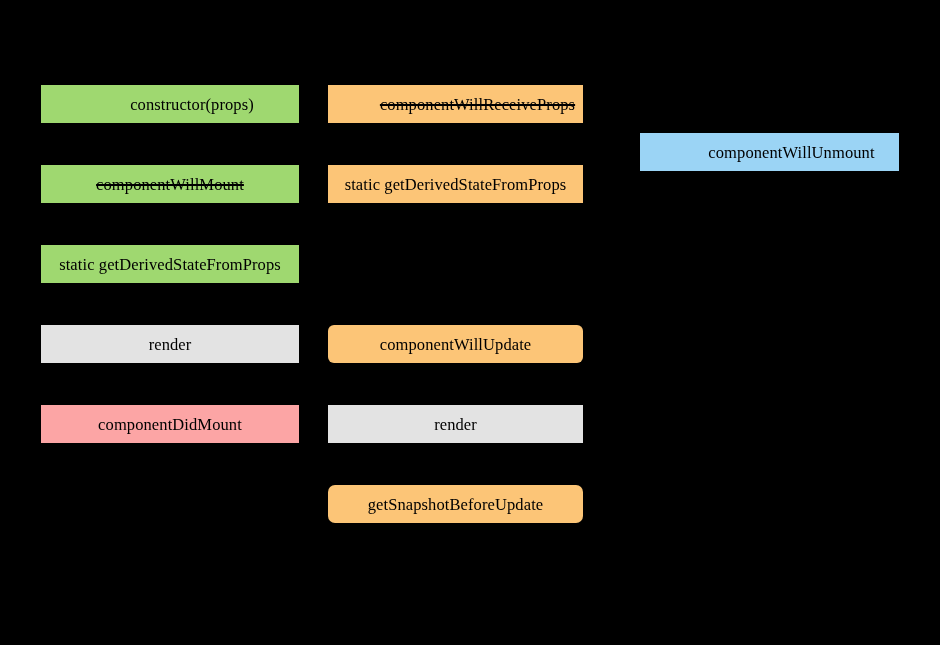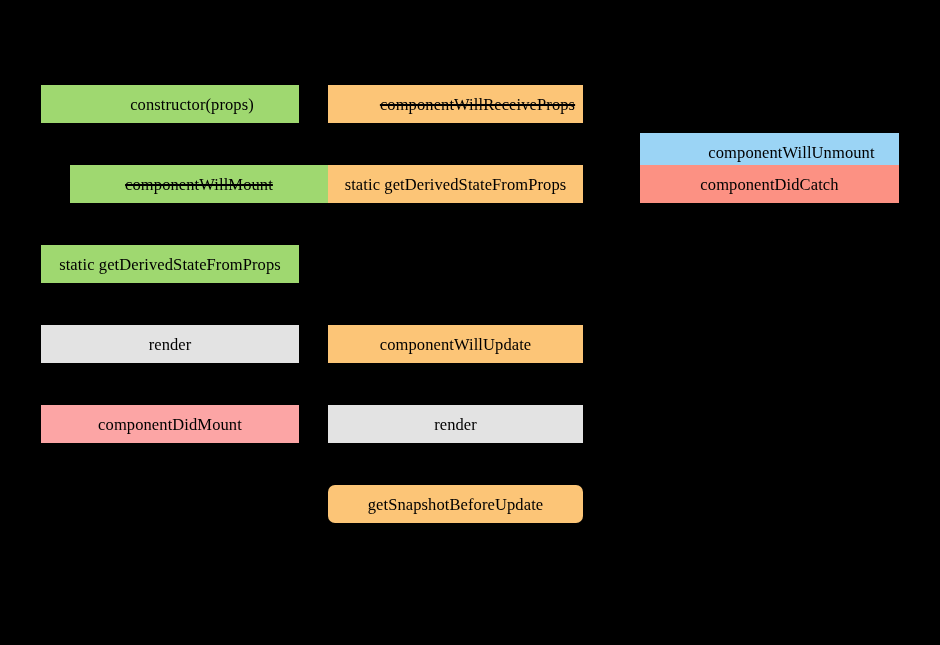--- a/index.html
+++ b/index.html
@@ -69,32 +69,31 @@
   .fill-salmon  { background: #fc9183; }
   .fill-grey    { background: #e3e3e3; }
 </style>
 </head>
 <body>
 
 <div id="diagram">
 
   <div class="column col-mounting">
       <div class="lifecycle-box row-0 fill-green" style="background: rgb(159, 216, 112); color: rgb(0, 0, 0);"><span class="box-label">constructor(props)</span></div>
-      <div class="lifecycle-box row-1 fill-green deprecated" style="background: rgb(159, 216, 112); color: rgb(0, 0, 0); margin-left: 29px;"><span class="box-label">componentWillMount</span></div>
+      <div class="lifecycle-box row-1 fill-green deprecated" style="background: rgb(159, 216, 112); color: rgb(0, 0, 0);"><span class="box-label">componentWillMount</span></div>
       <div class="lifecycle-box row-2 fill-green" style="background: rgb(159, 216, 112); color: rgb(0, 0, 0);"><span class="box-label">static getDerivedStateFromProps</span></div>
       <div class="lifecycle-box row-3 fill-grey" style="background: rgb(227, 227, 227); color: rgb(0, 0, 0);"><span class="box-label">render</span></div>
       <div class="lifecycle-box row-4 fill-green" style="background: #fca5a5; color: rgb(0, 0, 0);"><span class="box-label">componentDidMount</span></div>
     </div>
 
   <div class="column col-updating">
       <div class="lifecycle-box row-0 fill-orange deprecated" style="background: rgb(252, 197, 119); color: rgb(0, 0, 0);"><span class="box-label">componentWillReceiveProps</span></div>
       <div class="lifecycle-box row-1 fill-orange" style="background: rgb(252, 197, 119); color: rgb(0, 0, 0);"><span class="box-label">static getDerivedStateFromProps</span></div>
-      <div class="lifecycle-box row-3 fill-orange" style="background: rgb(252, 197, 119); color: rgb(0, 0, 0);"><span class="box-label">componentWillUpdate</span></div>
+      <div class="lifecycle-box row-3 fill-orange" style="background: rgb(252, 197, 119); color: rgb(0, 0, 0); border-radius: 6px;"><span class="box-label">componentWillUpdate</span></div>
       <div class="lifecycle-box row-4 fill-grey" style="background: rgb(227, 227, 227); color: rgb(0, 0, 0);"><span class="box-label">render</span></div>
       <div class="lifecycle-box row-5 fill-orange" style="background: rgb(252, 197, 119); color: rgb(0, 0, 0); border-radius: 7px;"><span class="box-label">getSnapshotBeforeUpdate</span></div>
     </div>
 
   <div class="column col-unmounting">
       <div class="lifecycle-box row-0 fill-blue" style="background: rgb(155, 212, 245); color: rgb(0, 0, 0); margin-top: 48px;"><span class="box-label">componentWillUnmount</span></div>
-      <div class="lifecycle-box row-1 fill-salmon" style="background: rgb(252, 145, 131); color: rgb(0, 0, 0);"><span class="box-label">componentDidCatch</span></div>
     </div>
 
 </div>
 
 </body></html>

